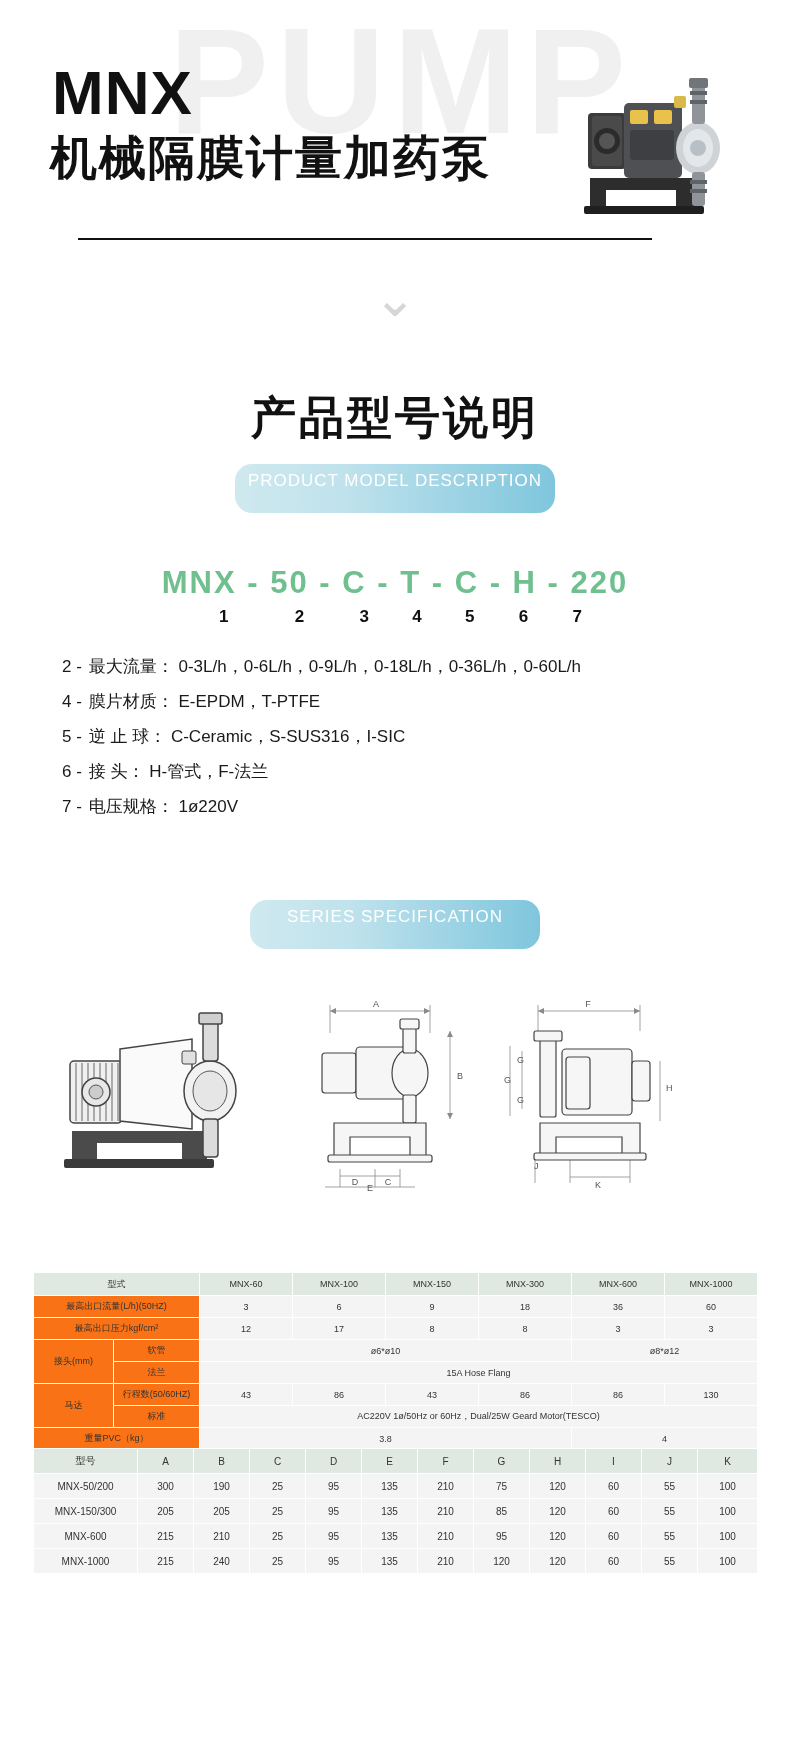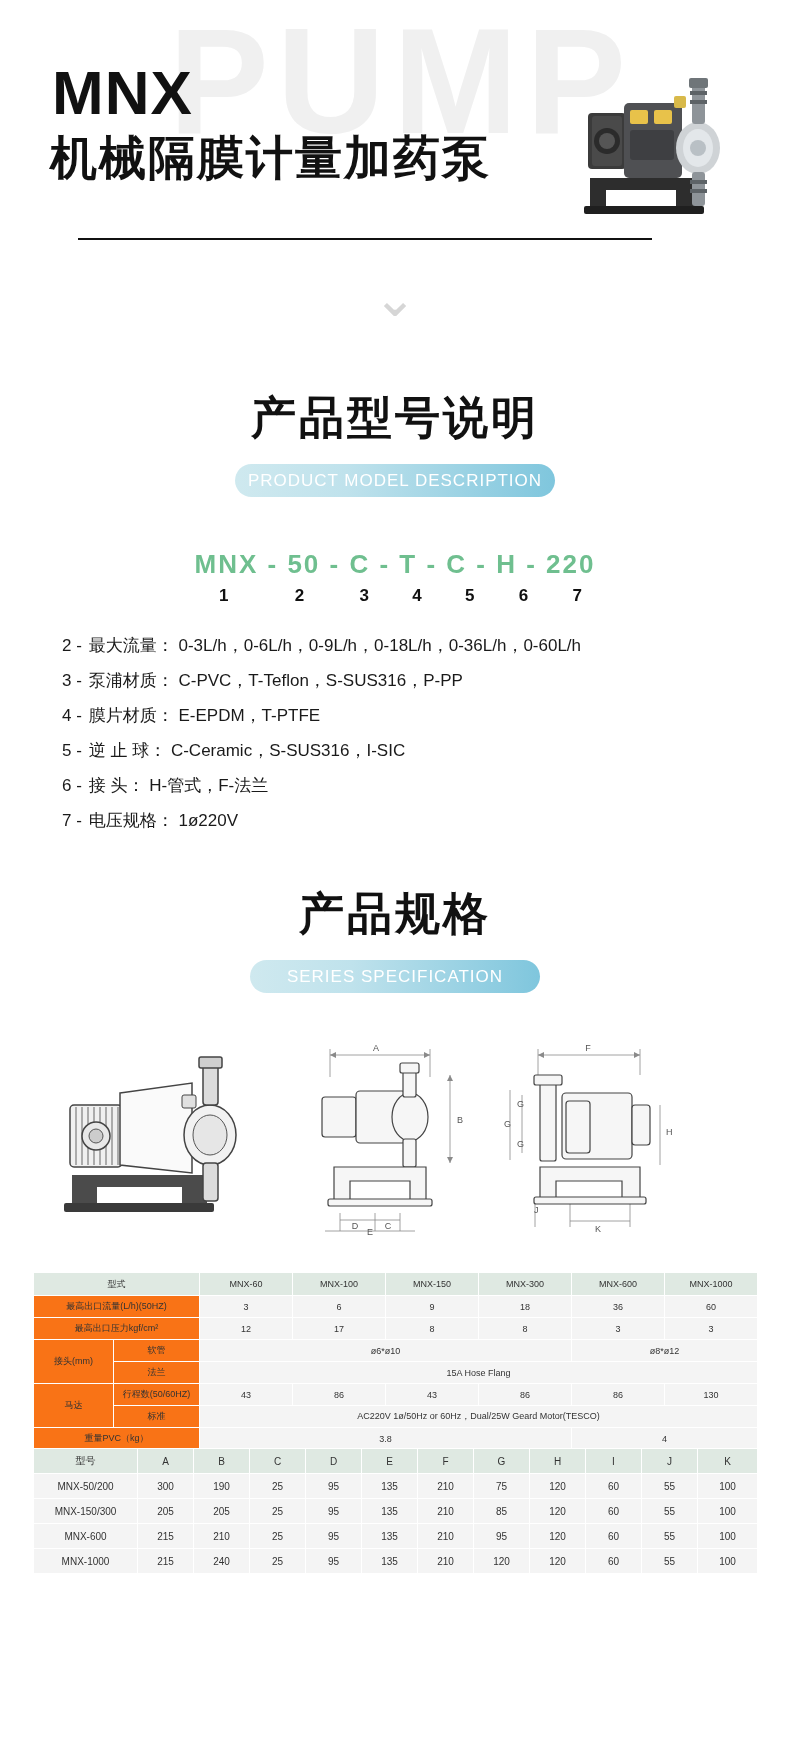--- a/index.html
+++ b/index.html
@@ -90,21 +90,21 @@
   
   .sec-title {
     text-align: center;
     font-size: 45px;
     font-weight: 700;
     letter-spacing: 3px;
     color: #111111;
   }
   .pill {
     margin: 16px auto 0 auto;
-    height: 33px;
+    height: 49px;
     line-height: 33px;
     border-radius: 17px;
     color: #ffffff;
     font-size: 17px;
     letter-spacing: 1px;
     text-align: center;
     background: linear-gradient(to right, #cfe9ef 0%, #bfe2ec 35%, #7fc6dd 100%);
   }
   .pill.w1 { width: 320px; }
   .pill.w2 { width: 290px; }
@@ -113,21 +113,21 @@
   .model-block {
     position: absolute;
     left: 0;
     top: 348px;
     width: 790px;
     margin-top: 40px;
   }
   .model-code {
     margin-top: 52px;
     text-align: center;
-    font-size: 26px;
+    font-size: 31px;
     font-weight: 700;
     letter-spacing: 2px;
     color: #6fbf8f;
   }
   .model-digits {
     margin-top: 6px;
     text-align: center;
     font-size: 17px;
     font-weight: 700;
     color: #111111;
@@ -259,25 +259,20 @@
       <span style="width:48px">5</span>
       <span style="width:50px">6</span>
       <span style="width:48px">7</span>
     </div>
 
     <div class="legend">
       <div class="legend-row">
         <span class="lg-idx" style="width:22px">2 -</span>
         <span class="lg-label">最大流量：</span>
         <span>0-3L/h，0-6L/h，0-9L/h，0-18L/h，0-36L/h，0-60L/h</span>
-      </div>
-      <div class="legend-row">
-        <span class="lg-idx" style="width:22px">3 -</span>
-        <span class="lg-label">泵浦材质：</span>
-        <span>C-PVC，T-Teflon，S-SUS316，P-PP</span>
       </div>
       <div class="legend-row">
         <span class="lg-idx" style="width:22px">4 -</span>
         <span class="lg-label">膜片材质：</span>
         <span>E-EPDM，T-PTFE</span>
       </div>
       <div class="legend-row">
         <span class="lg-idx" style="width:22px">5 -</span>
         <span class="lg-label">逆 止 球：</span>
         <span>C-Ceramic，S-SUS316，I-SIC</span>
@@ -289,21 +284,20 @@
       </div>
       <div class="legend-row">
         <span class="lg-idx" style="width:22px">7 -</span>
         <span class="lg-label">电压规格：</span>
         <span>1ø220V</span>
       </div>
     </div>
   </div>
 
   <div class="spec-block">
-    <div class="sec-title">产品规格</div>
     <div class="pill w2">SERIES SPECIFICATION</div>
 
     <div class="drawings">
 
       <svg class="draw d1" width="220" height="200" viewBox="0 0 220 200">
         <path d="M30 140 L165 140 L165 172 L140 172 L140 152 L55 152 L55 172 L30 172 Z" fill="#4b4b4b"></path>
         <rect x="22" y="168" width="150" height="9" rx="2" fill="#3a3a3a"></rect>
         <rect x="28" y="70" width="52" height="62" rx="4" fill="#f0f0f0" stroke="#444" stroke-width="1.5"></rect>
         <g stroke="#666" stroke-width="1">
           <line x1="34" y1="72" x2="34" y2="130"></line>

